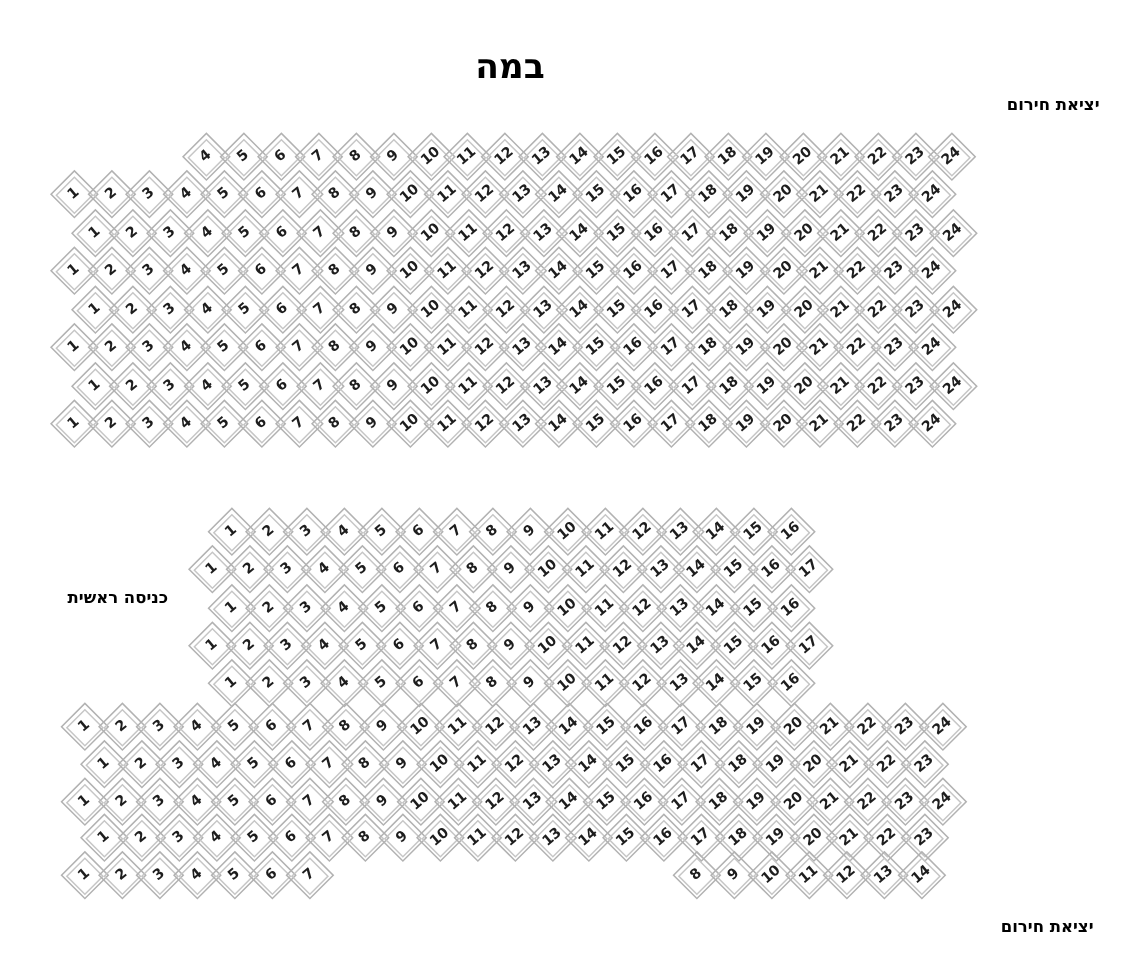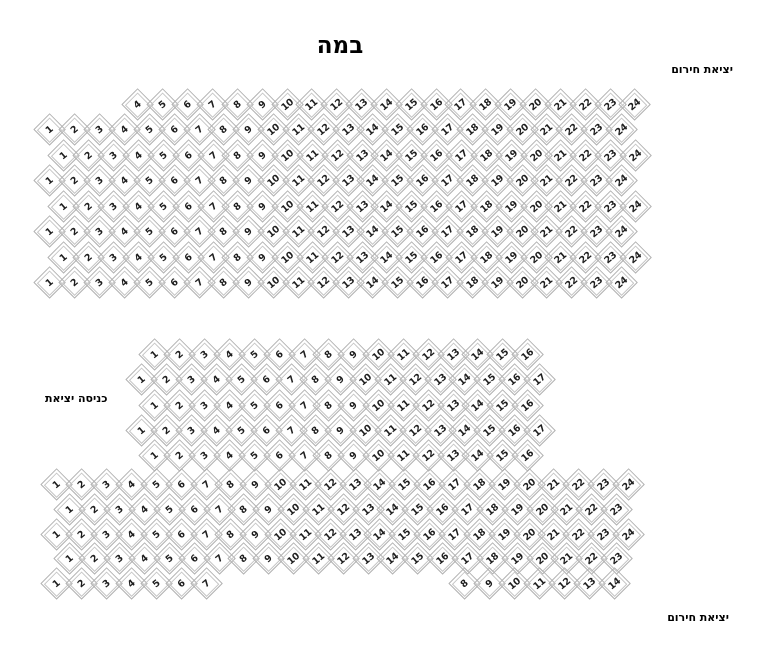--- a/index.html
+++ b/index.html
@@ -53,21 +53,21 @@
 </style>
 </head>
 <body>
 
 <div id="page">
 
   <div class="page-title" dir="rtl">במה</div>
 
   <div id="label-exit-top" class="side-label" dir="rtl">יציאת חירום</div>
 
-  <div id="label-entrance" class="side-label" dir="rtl">כניסה יציאת</div>
+  <div id="label-entrance" class="side-label" dir="rtl">כניסה ראשית</div>
 
   <div id="label-exit-bottom" class="side-label" dir="rtl">יציאת חירום</div>
 
   <div id="seat-map">
       <div class="seat" style="left: 126.4px; top: 93.4px; border-color: rgb(178, 178, 178);">
         <div class="seat-inner" style="border-color: rgb(198, 198, 198);"></div>
         <span class="seat-num" style="color: rgb(29, 29, 29);">4</span>
       </div>
       <div class="seat" style="left: 151.25px; top: 93.4px; border-color: rgb(178, 178, 178);">
         <div class="seat-inner" style="border-color: rgb(198, 198, 198);"></div>

